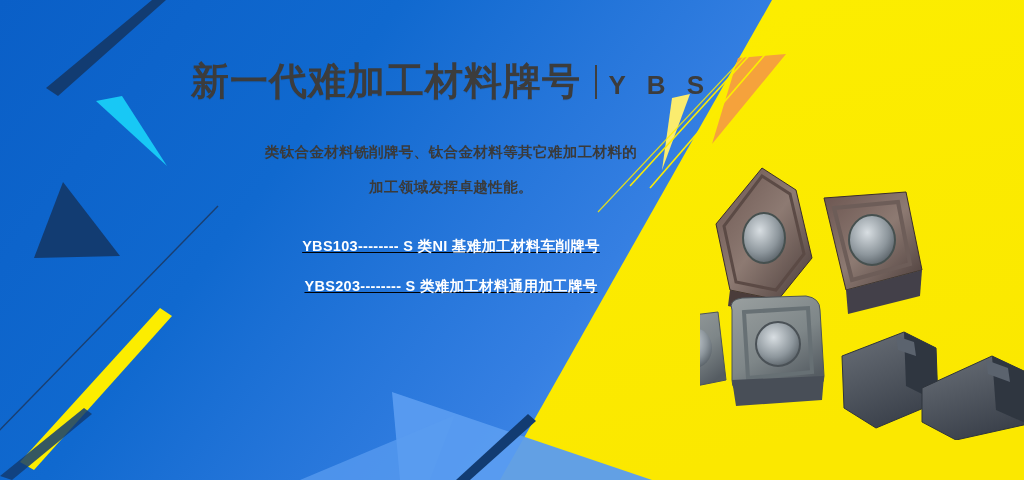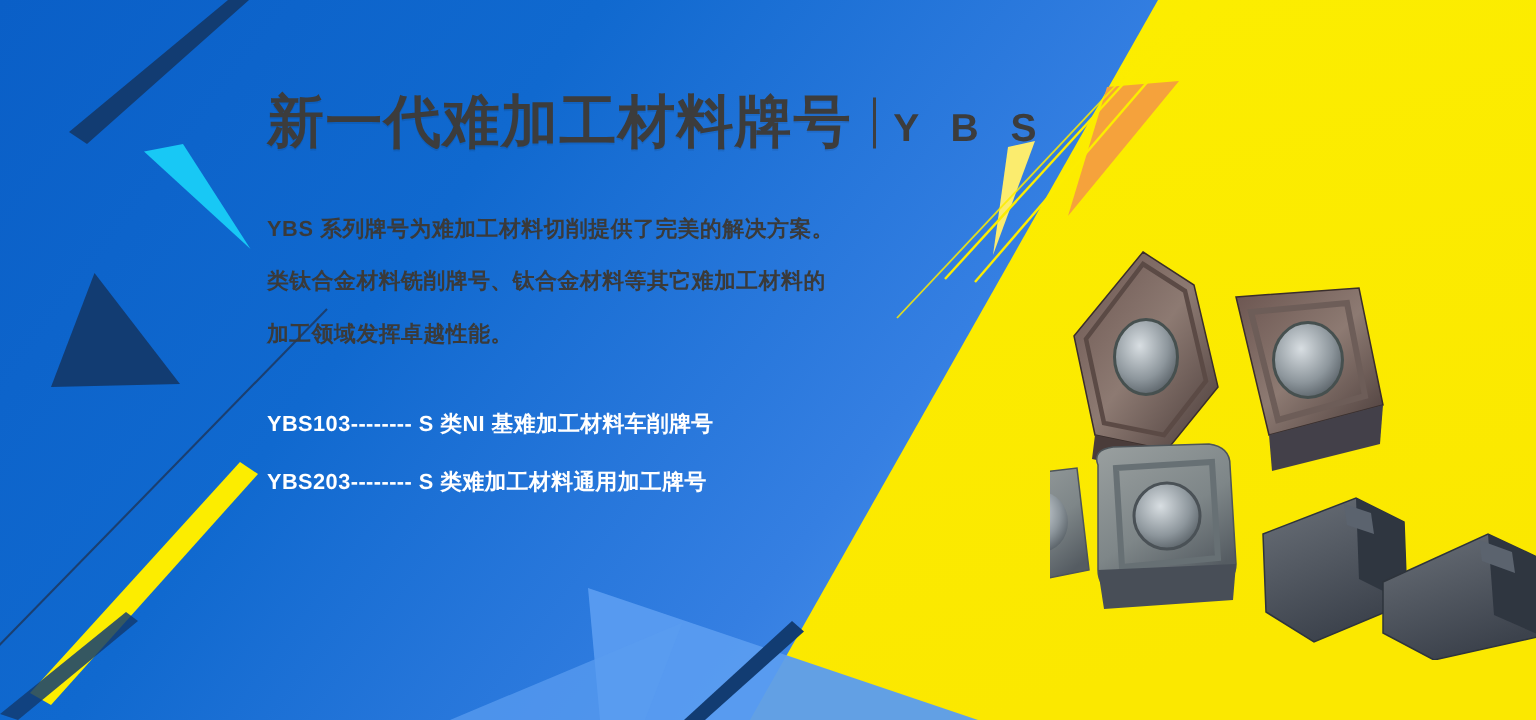--- a/index.html
+++ b/index.html
@@ -4,41 +4,41 @@
 <style>
   html,body{margin:0;padding:0;background:#fff;}
   #banner{
     position:relative;width:1024px;height:480px;overflow:hidden;
     font-family:"Liberation Sans","DejaVu Sans",sans-serif;
     background:linear-gradient(105deg,#0b61c9 0%,#1069cf 32%,#2b7fe0 62%,#4a93ec 85%,#5a9cf0 100%);
   }
   .svgfill{position:absolute;left:0;top:0;width:1024px;height:480px;}
 
   
-  .content{position:absolute;left:178px;top:60px;width:520px;}
+  .content{position:absolute;left:191px;top:60px;width:520px;text-align:center;}
   .title-row{display:flex;align-items:baseline;white-space:nowrap;}
   .title{
     font-size:38px;font-weight:700;color:#3c3c3c;letter-spacing:1px;
     line-height:1.15;text-shadow:0 1px 0 rgba(0,0,0,.08);
   }
   .title-sep{
     display:inline-block;width:2px;height:34px;background:#3f3f3f;
     margin:0 12px 0 14px;transform:translateY(5px);
   }
   .title-en{
     font-size:26px;font-weight:700;color:#3c3c3c;letter-spacing:7px;
   }
 
   .para{margin-top:40px;}
   .para p{
     margin:0 0 18px 0;font-size:14.5px;font-weight:700;color:#3a3a3a;
     letter-spacing:.4px;line-height:1.2;
   }
 
-  .list{margin-top:42px;}
+  .list{margin-top:42px;text-decoration:underline;}
   .list p{
     margin:0 0 22px 0;font-size:14.5px;font-weight:700;color:#ffffff;
     letter-spacing:.3px;line-height:1.2;white-space:nowrap;
   }
 
   
   .inserts{position:absolute;left:700px;top:150px;width:330px;height:290px;}
 </style>
 </head>
 <body>
@@ -155,21 +155,20 @@
 
   <div class="content">
 
     <div class="title-row">
       <span class="title">新一代难加工材料牌号</span>
       <span class="title-sep"></span>
       <span class="title-en">Y B S</span>
     </div>
 
     <div class="para">
-      <p>YBS 系列牌号为难加工材料切削提供了完美的解决方案。</p>
       <p>类钛合金材料铣削牌号、钛合金材料等其它难加工材料的</p>
       <p>加工领域发挥卓越性能。</p>
     </div>
 
     <div class="list">
       <p>YBS103-------- S 类NI 基难加工材料车削牌号</p>
       <p>YBS203-------- S 类难加工材料通用加工牌号</p>
     </div>
 
   </div>

